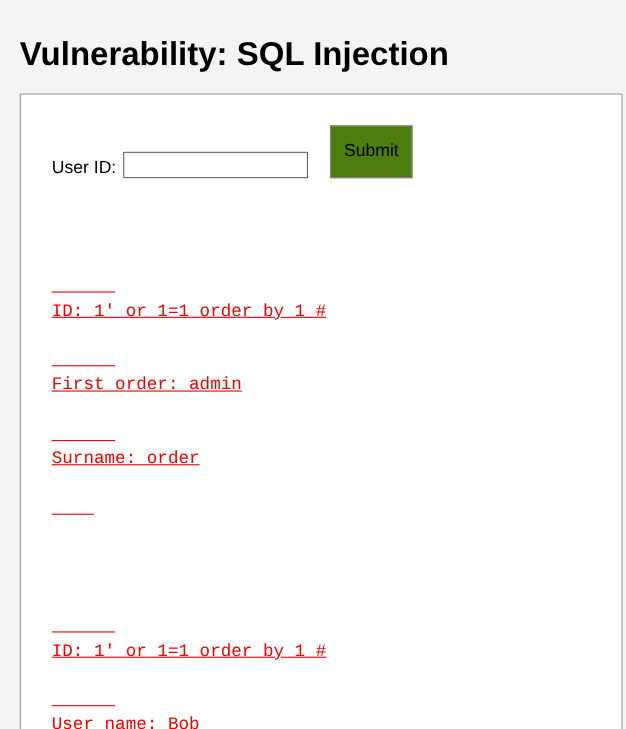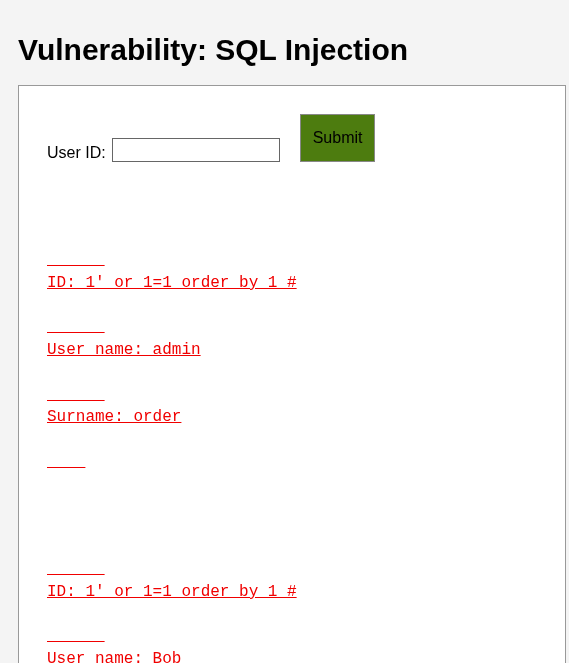--- a/index.html
+++ b/index.html
@@ -75,21 +75,21 @@
 <div class="content-box">
   <div class="form-row">
     <span class="form-label">User ID:</span>
     <input type="text" class="userid-input" value="" style="">
     <button class="submit-btn">Submit</button>
   </div>
 
   <div class="results">
     <div class="result-block">
       <div>ID: 1' or 1=1 order by 1 #</div>
-      <div>User name: admin</div>
+      <div>First order: admin</div>
       <div>Surname: order</div>
     </div>
     <div class="result-block">
       <div>ID: 1' or 1=1 order by 1 #</div>
       <div>User name: Bob</div>
       
     </div>
     
     
     

